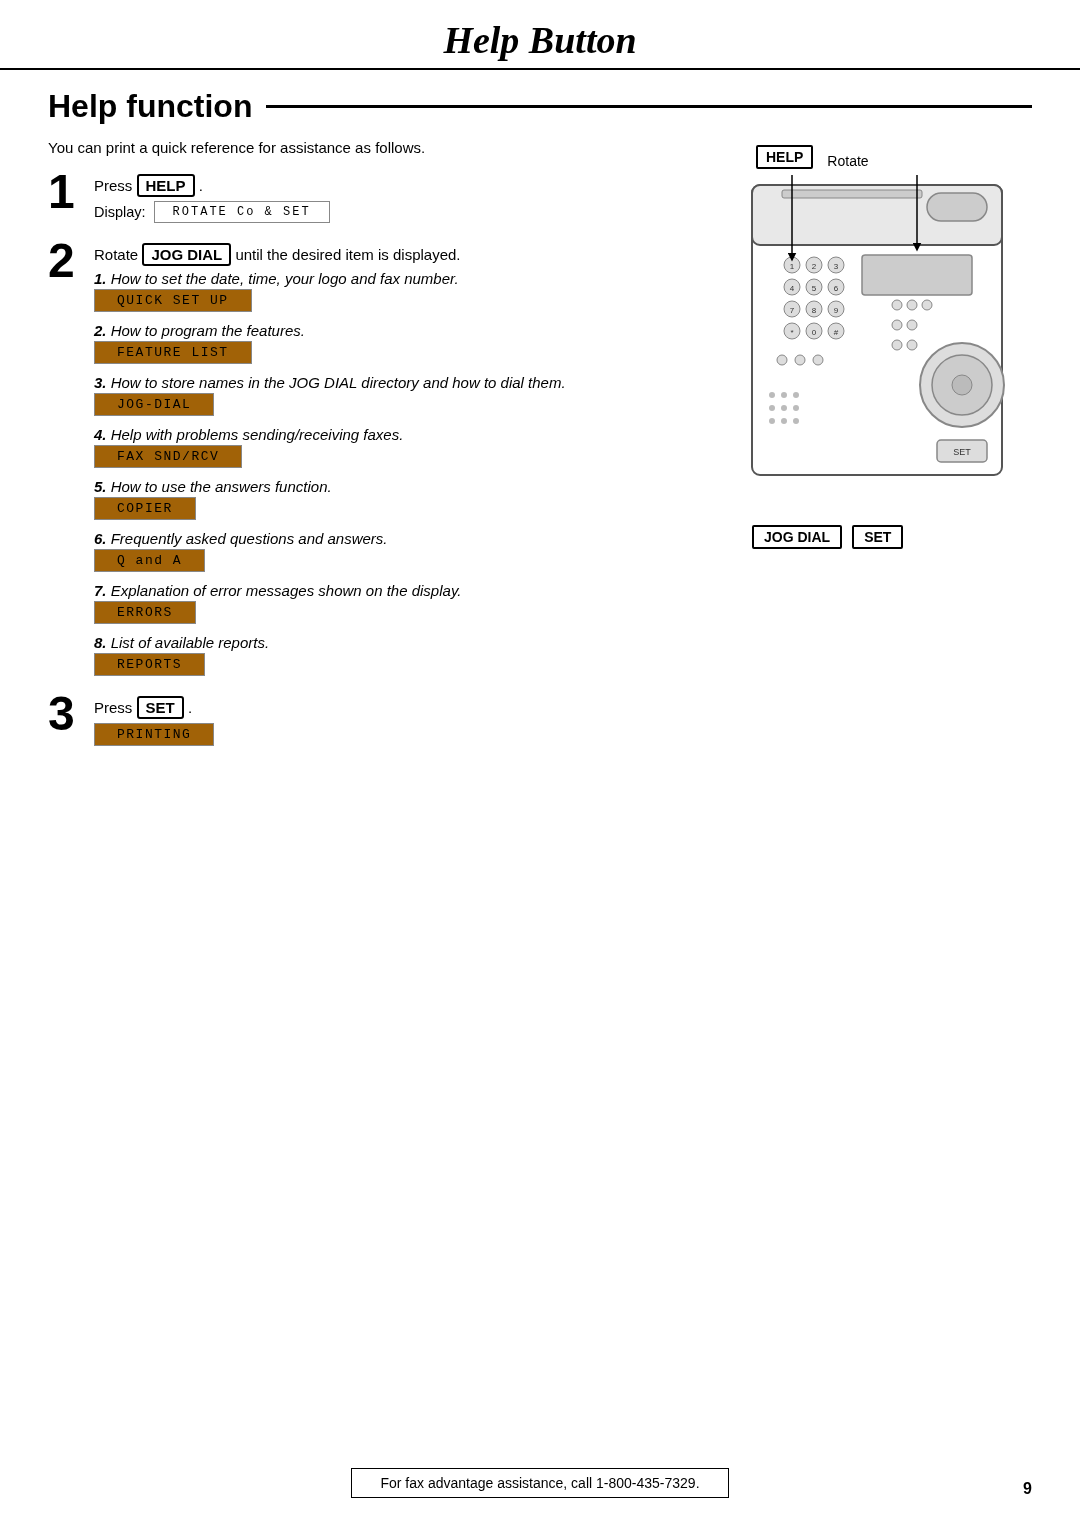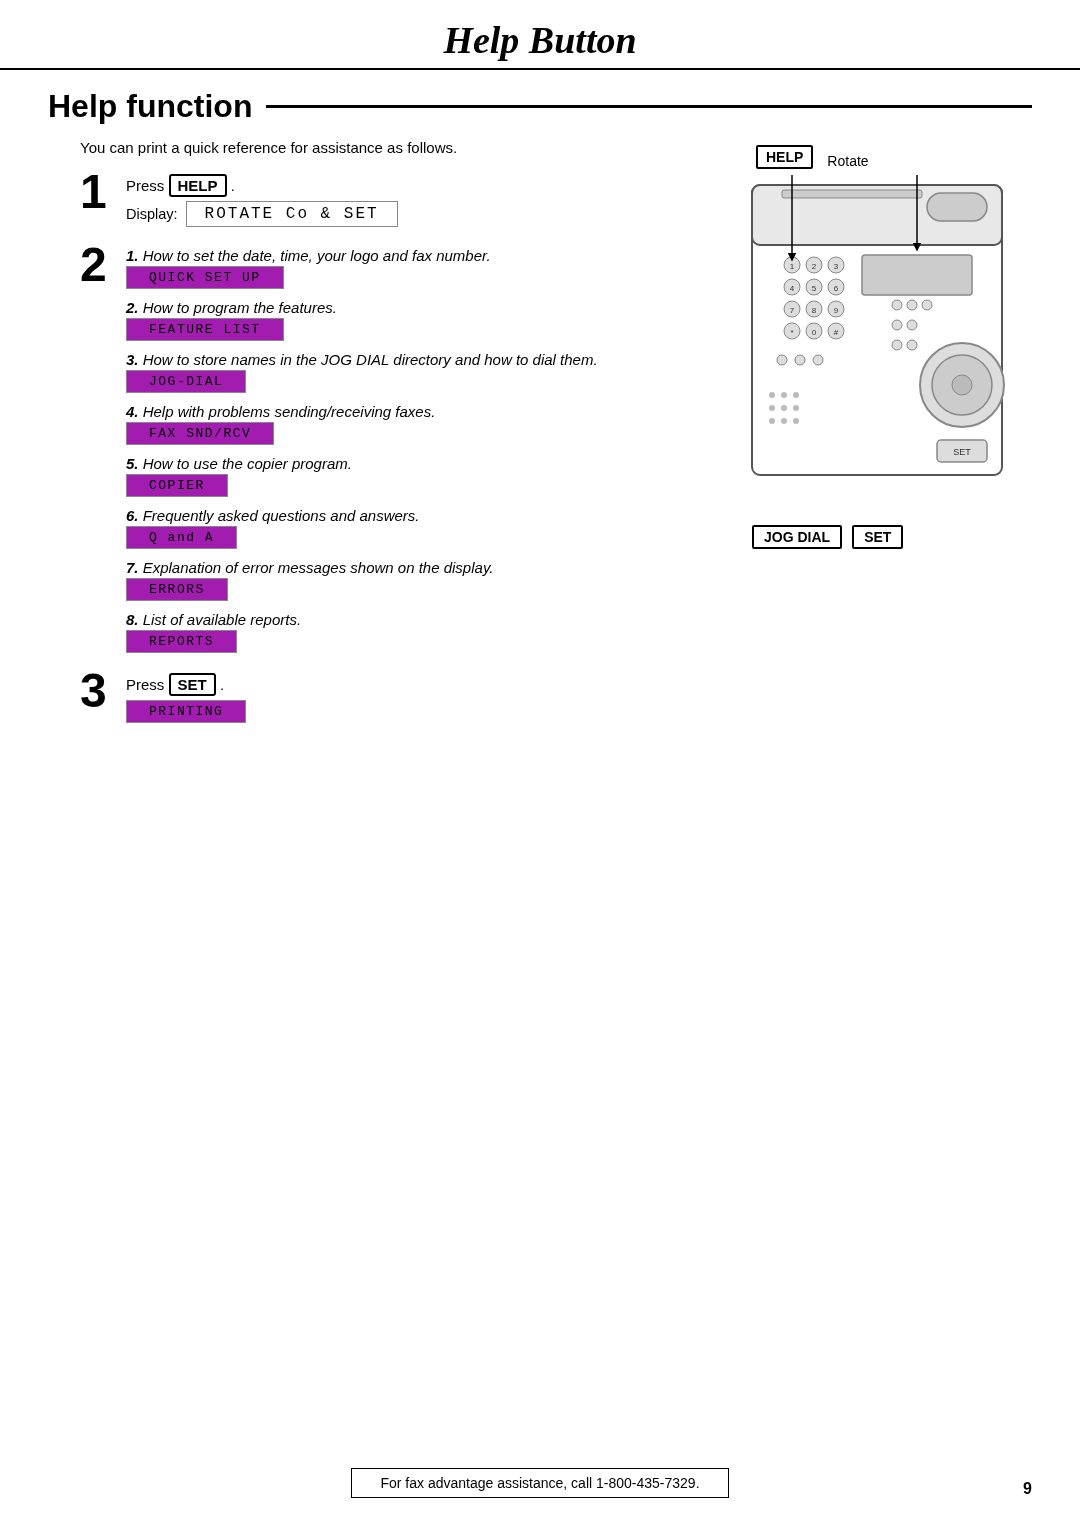--- a/index.html
+++ b/index.html
@@ -42,21 +42,20 @@
       flex: 1;
       height: 3px;
       background: #000;
     }
 
     
     .main-content {
       display: flex;
       padding: 0 48px;
       gap: 16px;
-      margin-left: 32px;
     }
 
     .left-col {
       flex: 1;
       min-width: 0;
     }
 
     .right-col {
       width: 290px;
       flex-shrink: 0;
@@ -110,37 +109,37 @@
       margin: 4px 0 10px 0;
       font-size: 14.5px;
     }
     .display-label {
       font-size: 14.5px;
     }
     .display-box {
       border: 1.5px solid #888;
       padding: 3px 18px;
       font-family: 'Courier New', Courier, monospace;
-      font-size: 16px;
+      font-size: 12px;
       letter-spacing: 2px;
       background: #fff;
     }
 
     
     .display-tag-wrapper {
       margin: 2px 0 10px 0;
     }
     .display-tag {
       display: inline-block;
       border: 1.5px solid #888;
       padding: 3px 22px;
       font-family: 'Courier New', Courier, monospace;
       font-size: 13px;
       letter-spacing: 1.5px;
-      background: #a21caf;
+      background: #a16207;
       margin-left: 0;
     }
 
     
     .item-block {
       margin-bottom: 2px;
     }
     .item-text {
       font-size: 15px;
       margin-bottom: 2px;
@@ -258,20 +257,25 @@
         <div class="display-row">
           <span class="display-label">Display:</span>
           <span class="display-box">ROTATE Co &amp; SET</span>
         </div>
       </div>
     </div>
 
     <div class="step-block">
       <div class="step-number">2</div>
       <div class="step-content">
+        <div class="step-text">
+          <span>Rotate</span>
+          <span class="btn-label">JOG DIAL</span>
+          <span>until the desired item is displayed.</span>
+        </div>
 
         <div class="item-block">
           <div class="item-text">
             <span class="item-num">1.</span>
             <span> How to set the date, time, your logo and fax number.</span>
           </div>
           <div class="display-tag-wrapper">
             <span class="display-tag">QUICK SET UP</span>
           </div>
         </div>
@@ -302,21 +306,21 @@
             <span> Help with problems sending/receiving faxes.</span>
           </div>
           <div class="display-tag-wrapper">
             <span class="display-tag">FAX SND/RCV</span>
           </div>
         </div>
 
         <div class="item-block">
           <div class="item-text">
             <span class="item-num">5.</span>
-            <span> How to use the copier program.</span>
+            <span> How to use the answers function.</span>
           </div>
           <div class="display-tag-wrapper">
             <span class="display-tag">COPIER</span>
           </div>
         </div>
 
         <div class="item-block">
           <div class="item-text">
             <span class="item-num">6.</span>
             <span> Frequently asked questions and answers.</span>

